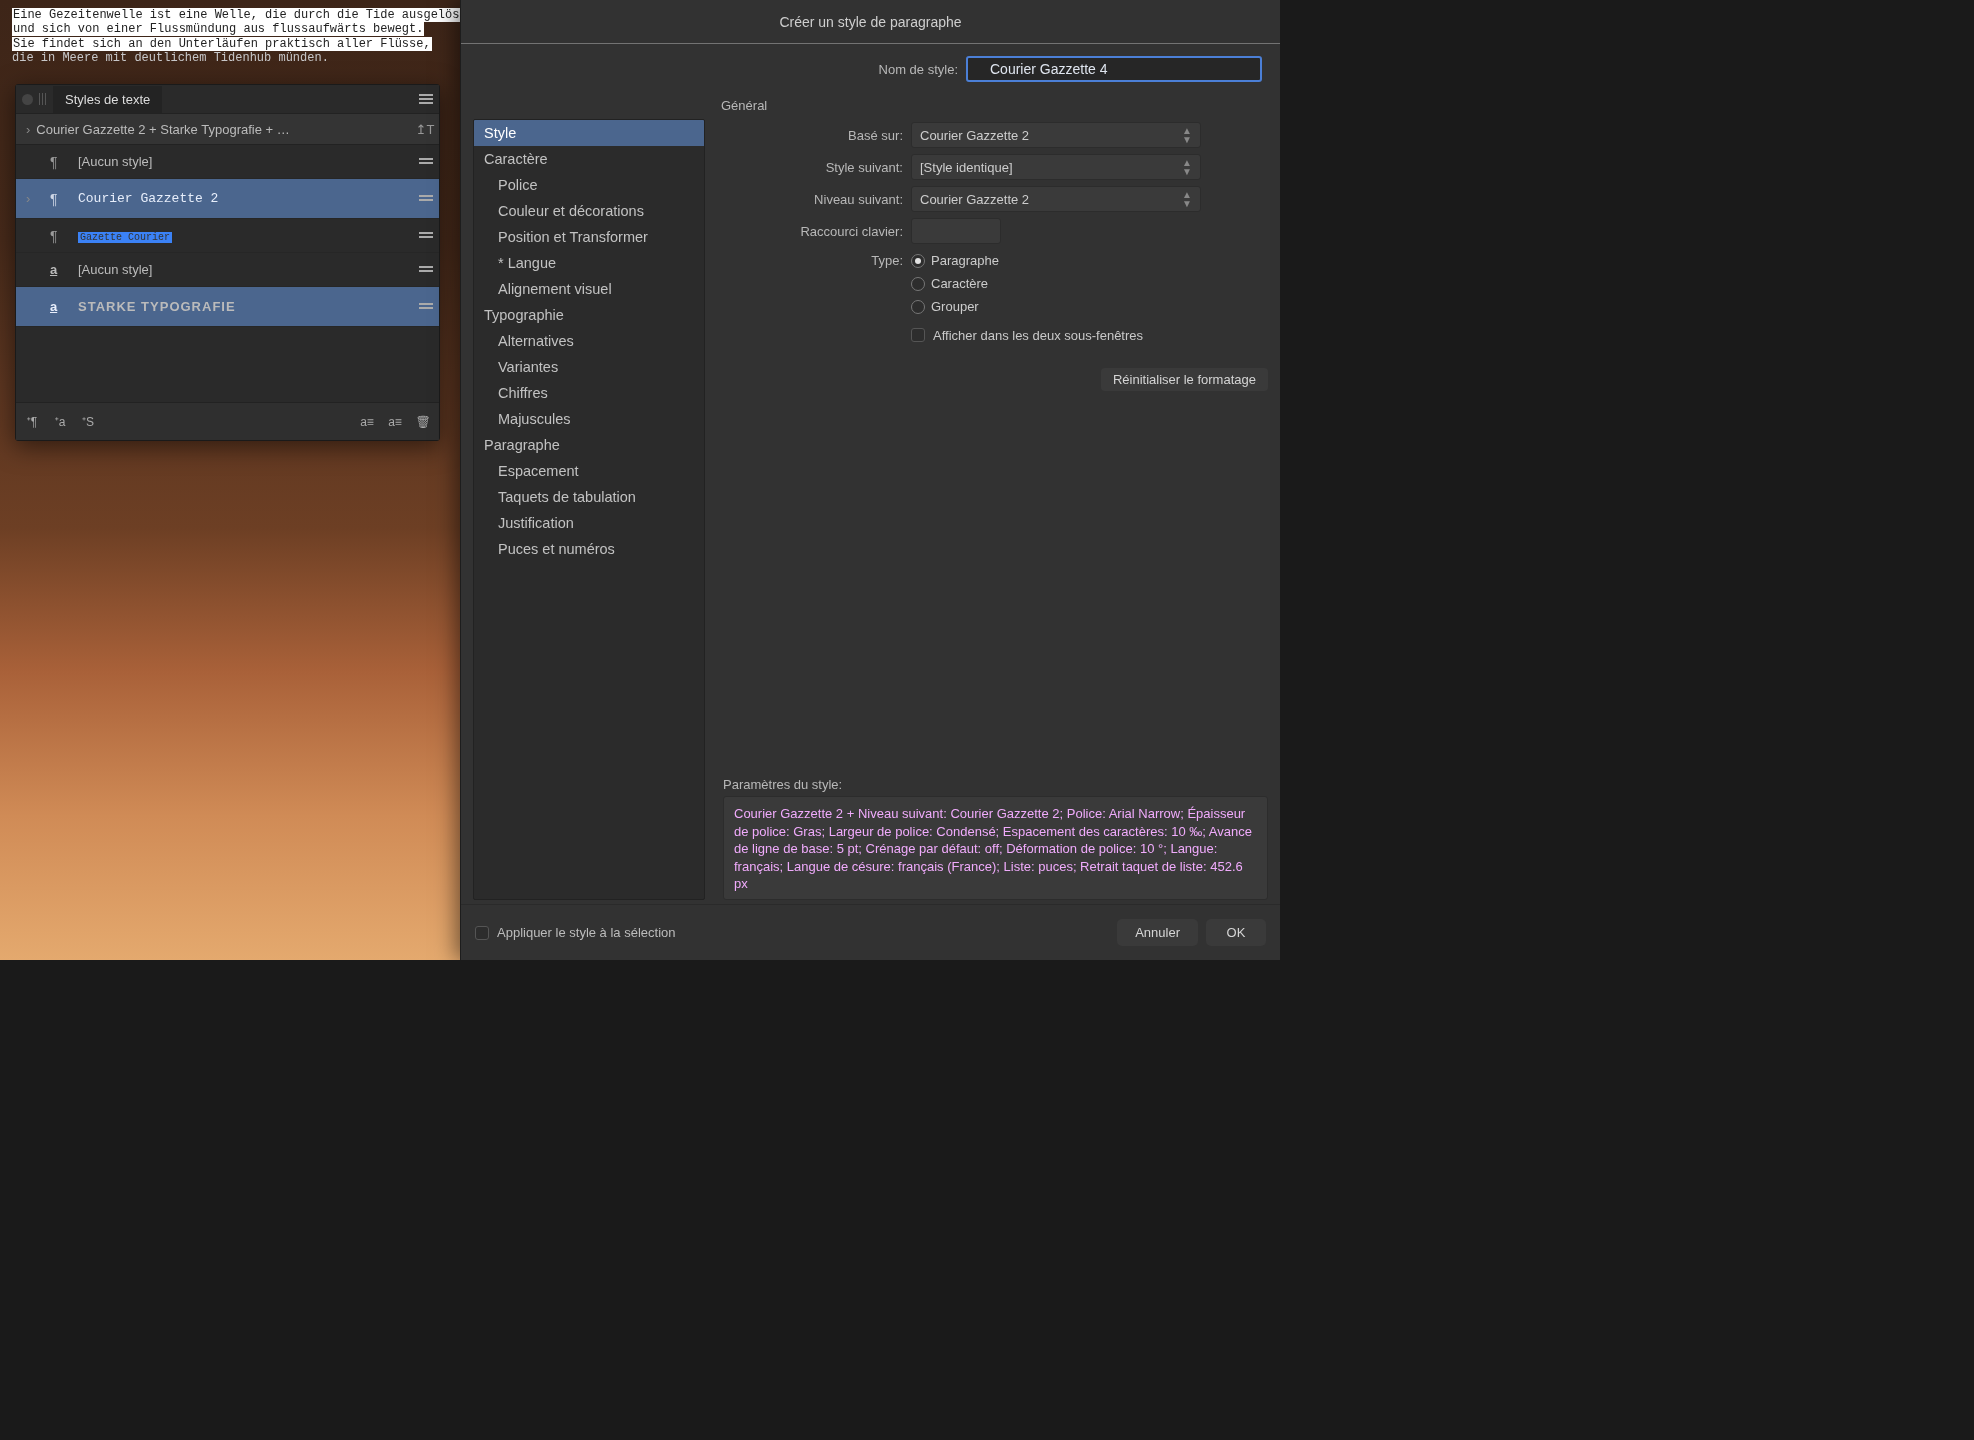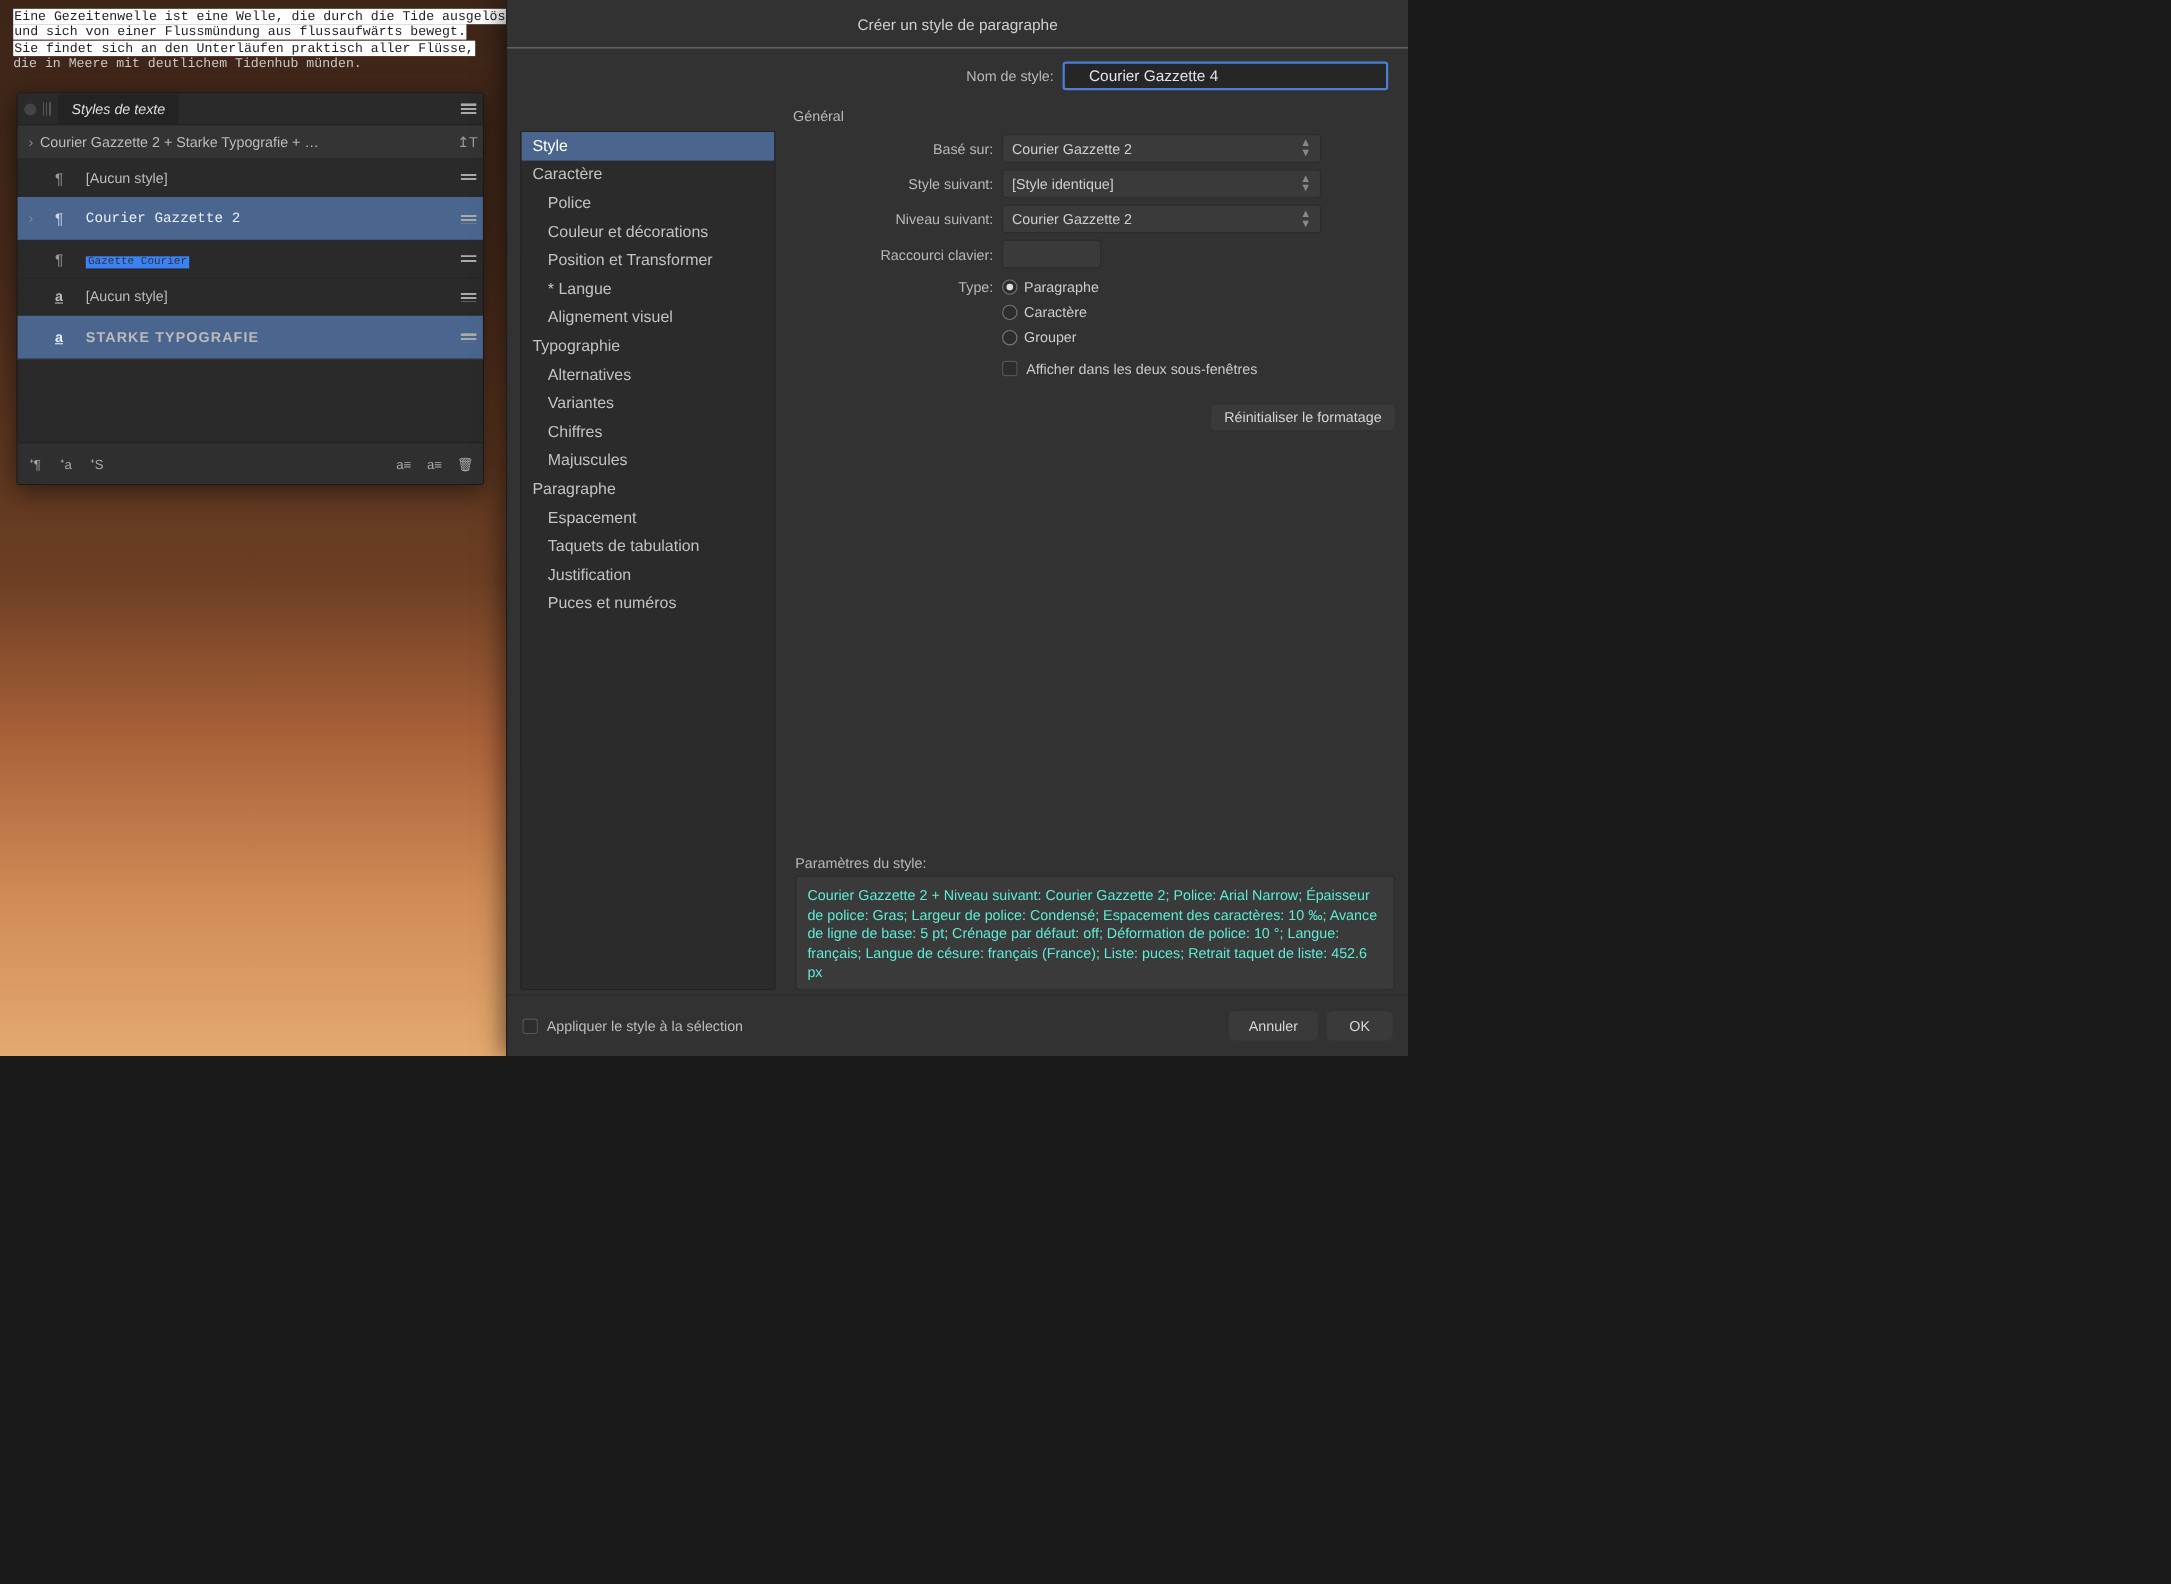--- a/index.html
+++ b/index.html
@@ -40,21 +40,20 @@
   border: 1px solid #1a1a1a;
   border-radius: 3px;
   box-shadow: 0 6px 24px rgba(0,0,0,.5);
   z-index: 3;
   display: flex; flex-direction: column;
 }
 .pal-header {
   height: 28px; background: #2a2a2a;
   display: flex; align-items: center; gap: 6px;
   padding: 0 6px;
-  font-style: italic;
 }
 .pal-header .close-dot {
   width: 11px; height: 11px; border-radius: 50%;
   background: #444;
 }
 .pal-header .grip {
   width: 8px; height: 12px;
   background: repeating-linear-gradient(90deg,#555 0 1px,transparent 1px 3px);
 }
 .pal-tab {
@@ -190,21 +189,21 @@
 
 .reset-btn {
   align-self:flex-end;
   background:#3a3a3a; border-radius:4px; padding:4px 12px;
   color:#d4d4d4; font-size:13px;
 }
 
 .params-lbl { color:#b8b8b8; font-size:13px; padding:0 0 4px 0;}
 .params-box {
   background:#3a3a3a; border:1px solid #2c2c2c; border-radius:3px;
-  padding:8px 10px; color:#5eead4; font-size:13px; line-height:1.35;
+  padding:8px 10px; color:#f0abfc; font-size:13px; line-height:1.35;
   height:104px; overflow:hidden;
 }
 
 .dlg-footer {
   height:56px; border-top:1px solid #2a2a2a;
   display:flex; align-items:center; padding:0 14px; gap:8px;
 }
 .dlg-footer .btn {
   background:#3a3a3a; border-radius:5px; padding:6px 18px;
   color:#d5d5d5; font-size:13px; min-width:60px; text-align:center;

